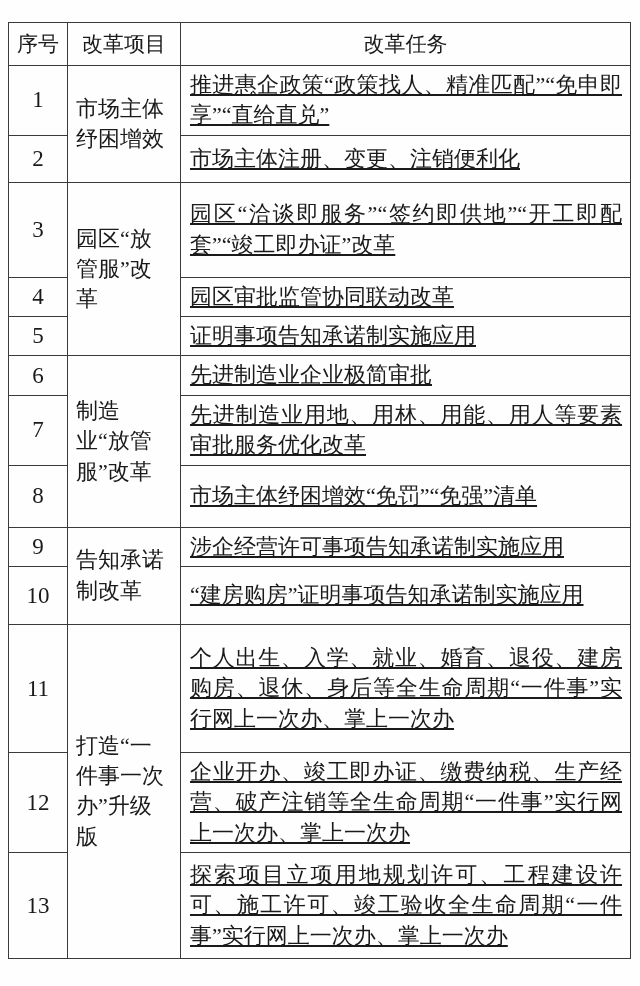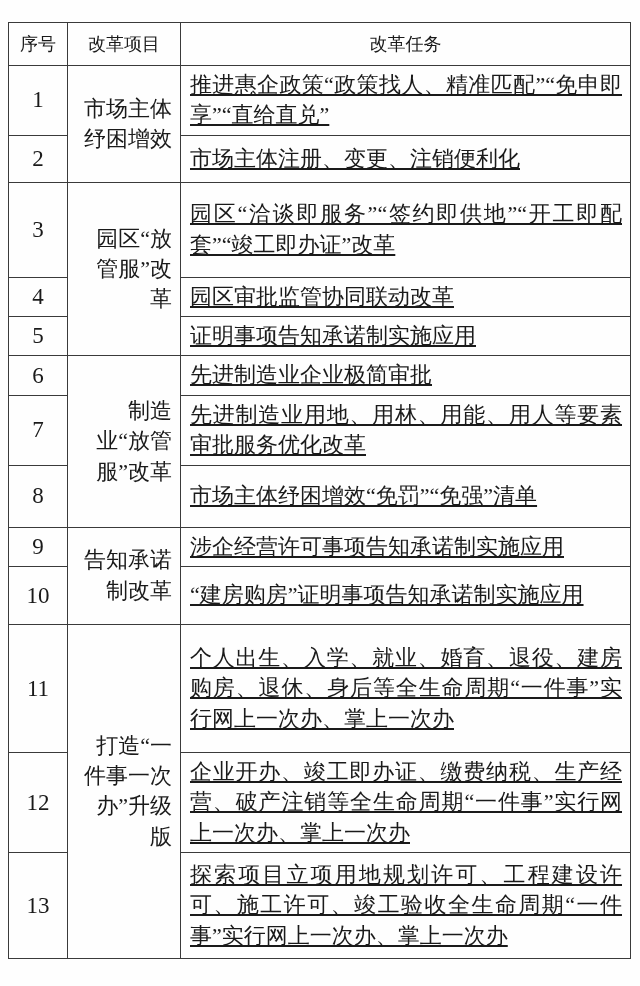--- a/index.html
+++ b/index.html
@@ -48,30 +48,30 @@
     color: #1a1a1a;
     font-weight: normal;
     padding: 2px 6px;
   }
   .col-no   { width: 59px; }
   .col-proj { width: 113px; }
   .col-task { width: 450px; }
   .reform-table th {
     font-family: Liberation Sans, sans-serif;
     text-align: center;
-    font-size: 18px;
+    font-size: 21px;
     height: 43px;
   }
   td.no-cell {
     text-align: center;
     font-family: "Liberation Serif", "DejaVu Serif", serif;
     font-size: 23px;
   }
   td.proj-cell {
-    text-align: right;
+    text-align: left;
     padding: 2px 8px;
   }
   td.task-cell {
     text-align: justify;
     padding: 4px 8px 4px 9px;
     text-decoration: underline;
   }
   tr.h60  { height: 60px; }
   tr.h47  { height: 47px; }
   tr.h95  { height: 95px; }

